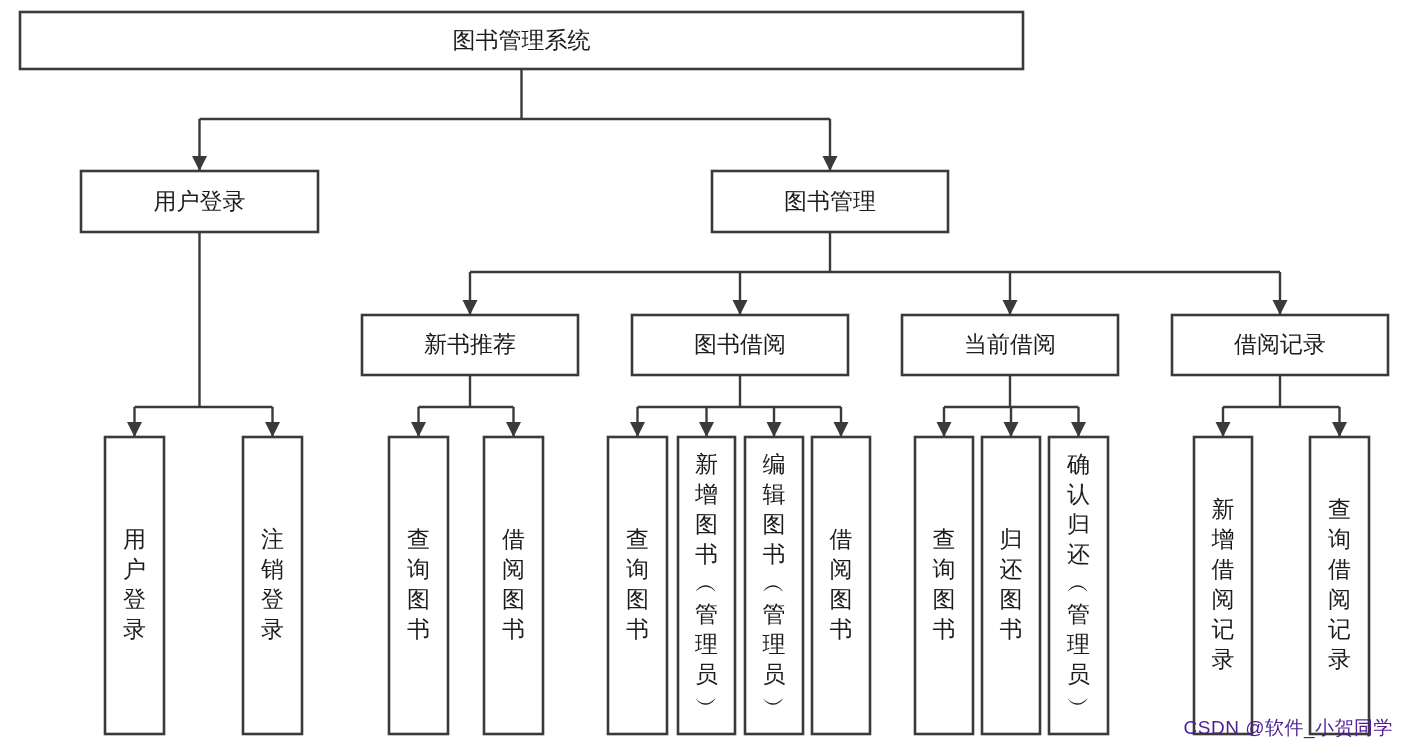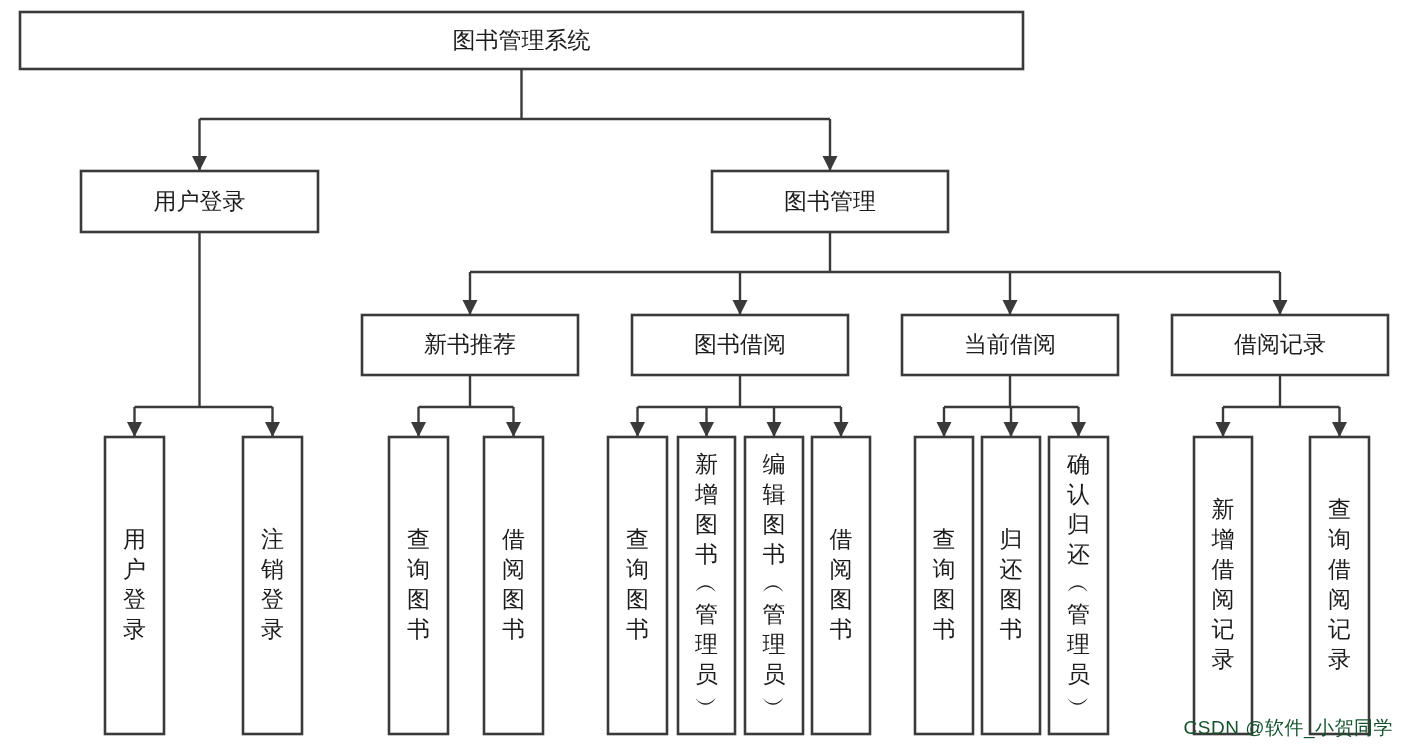--- a/index.html
+++ b/index.html
@@ -53,21 +53,21 @@
     font-size: 23px;
     fill: #1c1c1c;
     text-anchor: middle;
   }
   .watermark {
     position: absolute;
     right: 12px;
     bottom: 6px;
     font-family: "Liberation Sans", "DejaVu Sans", sans-serif;
     font-size: 19px;
-    color: #14532d;
+    color: #4c1d95;
     letter-spacing: 0.5px;
     white-space: nowrap;
     user-select: none;
   }
 </style>
 </head>
 <body>
 
 <div id="diagram-root">
   <svg class="flow" id="flow-svg" viewBox="0 0 1405 747" xmlns="http://www.w3.org/2000/svg">

